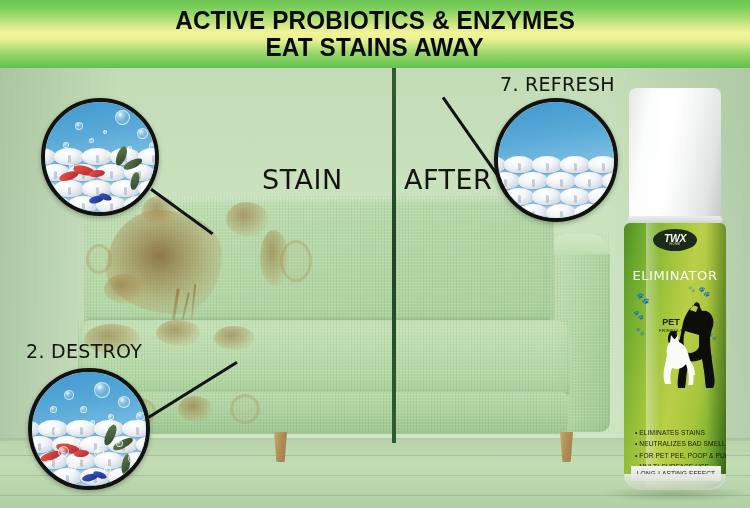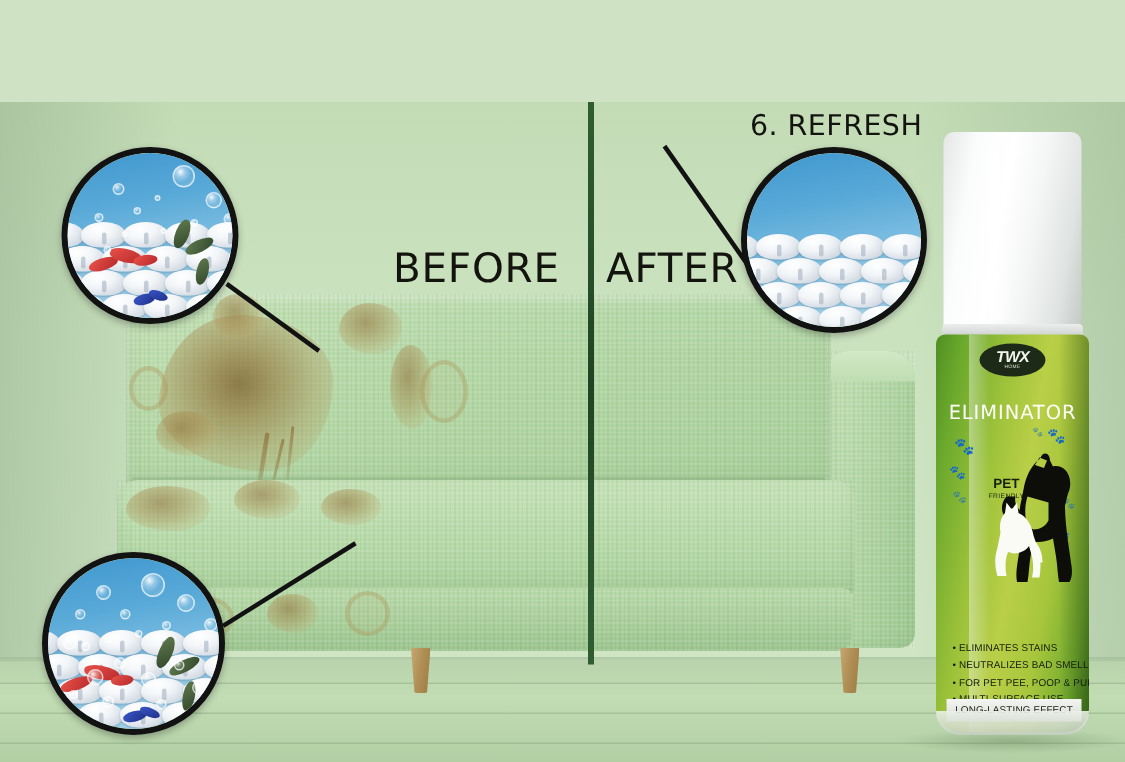--- a/index.html
+++ b/index.html
@@ -400,21 +400,21 @@
       </div>
     </div>
 
     <div class="leg l1"></div>
     <div class="leg l2"></div>
     <div class="leg l3"></div>
   </div>
 
   <div class="divider"></div>
 
-  <div class="ba-label" id="label-before">BEFORE</div>
+  <div class="ba-label" id="label-before">STAIN</div>
   <div class="ba-label" id="label-after">AFTER</div>
 
   <div class="pointer" style="left:152px;top:188px;width:76px;height:2.5px;transform:rotate(36deg);"></div>
   <div class="pointer" style="left:148px;top:416px;width:104px;height:2.5px;transform:rotate(-32deg);"></div>
   <div class="pointer" style="left:506px;top:190px;width:112px;height:2.5px;transform:rotate(-125deg);"></div>
 
   <div class="mag" style="left:41px;top:98px;width:118px;height:118px;">
     <div class="mag-inner">
       <div class="mag-sky"></div>
       <div class="fibers">
@@ -575,21 +575,22 @@
           <div class="fiber" style="left:6px;"></div>
             <div class="fiber" style="left:34px;"></div>
           <div class="fiber" style="left:62px;"></div>
             <div class="fiber" style="left:90px;"></div>
           <div class="fiber" style="left:118px;"></div>
         </div>
       </div>
     </div>
   </div>
 
-  <div class="callout" id="callout-refresh">6. REFRESH</div>
+  <div class="callout" id="callout-destroy">2. DESTROY</div>
+  <div class="callout" id="callout-refresh">7. REFRESH</div>
 
   <div class="bottle-shadow"></div>
 
   <div class="bottle">
 
     <div class="bottle-cap">
       <div class="cap-hilite"></div>
     </div>
     <div class="cap-lip"></div>
 
@@ -646,14 +647,18 @@
         <li>MULTI-SURFACE USE</li>
       </ul>
 
       <div class="band-long">
         <span>LONG-LASTING EFFECT</span>
       </div>
     </div>
     <div class="bottle-bottom"></div>
   </div>
 
+  <div class="header">
+    <div class="header-line">ACTIVE PROBIOTICS &amp; ENZYMES</div>
+    <div class="header-line">EAT STAINS AWAY</div>
+  </div>
 
 </div>
 
 </body></html>

